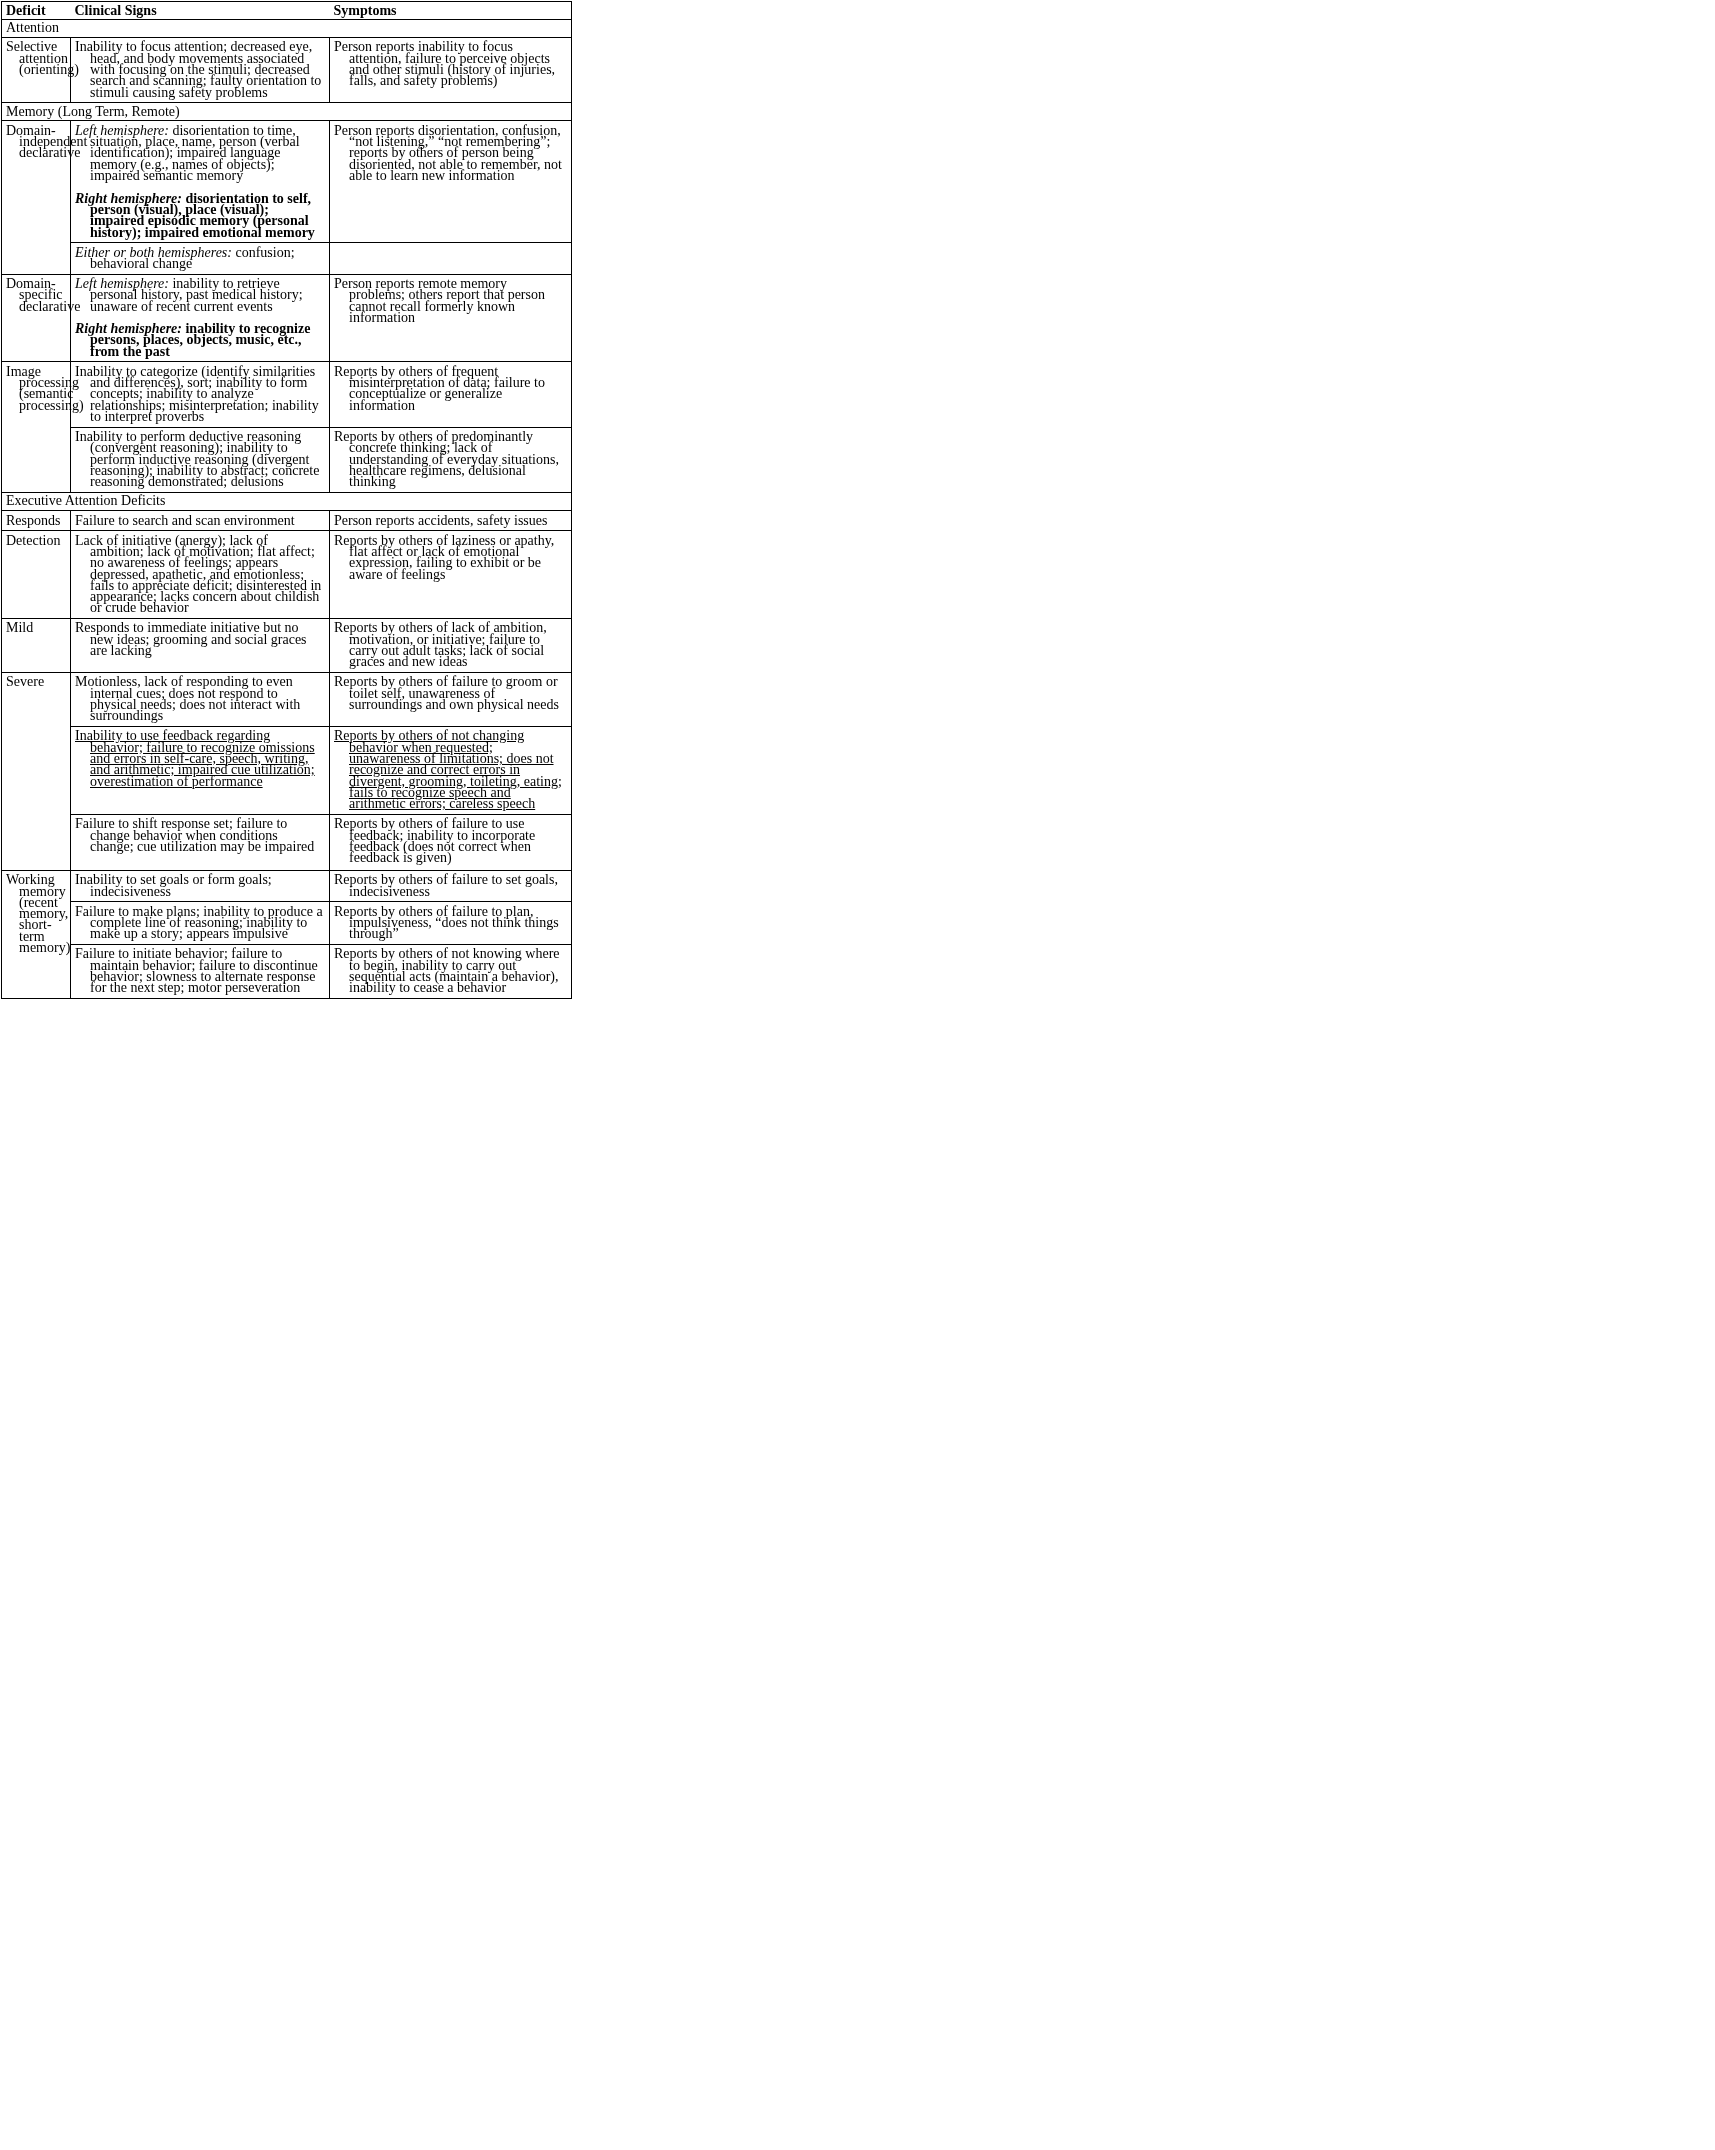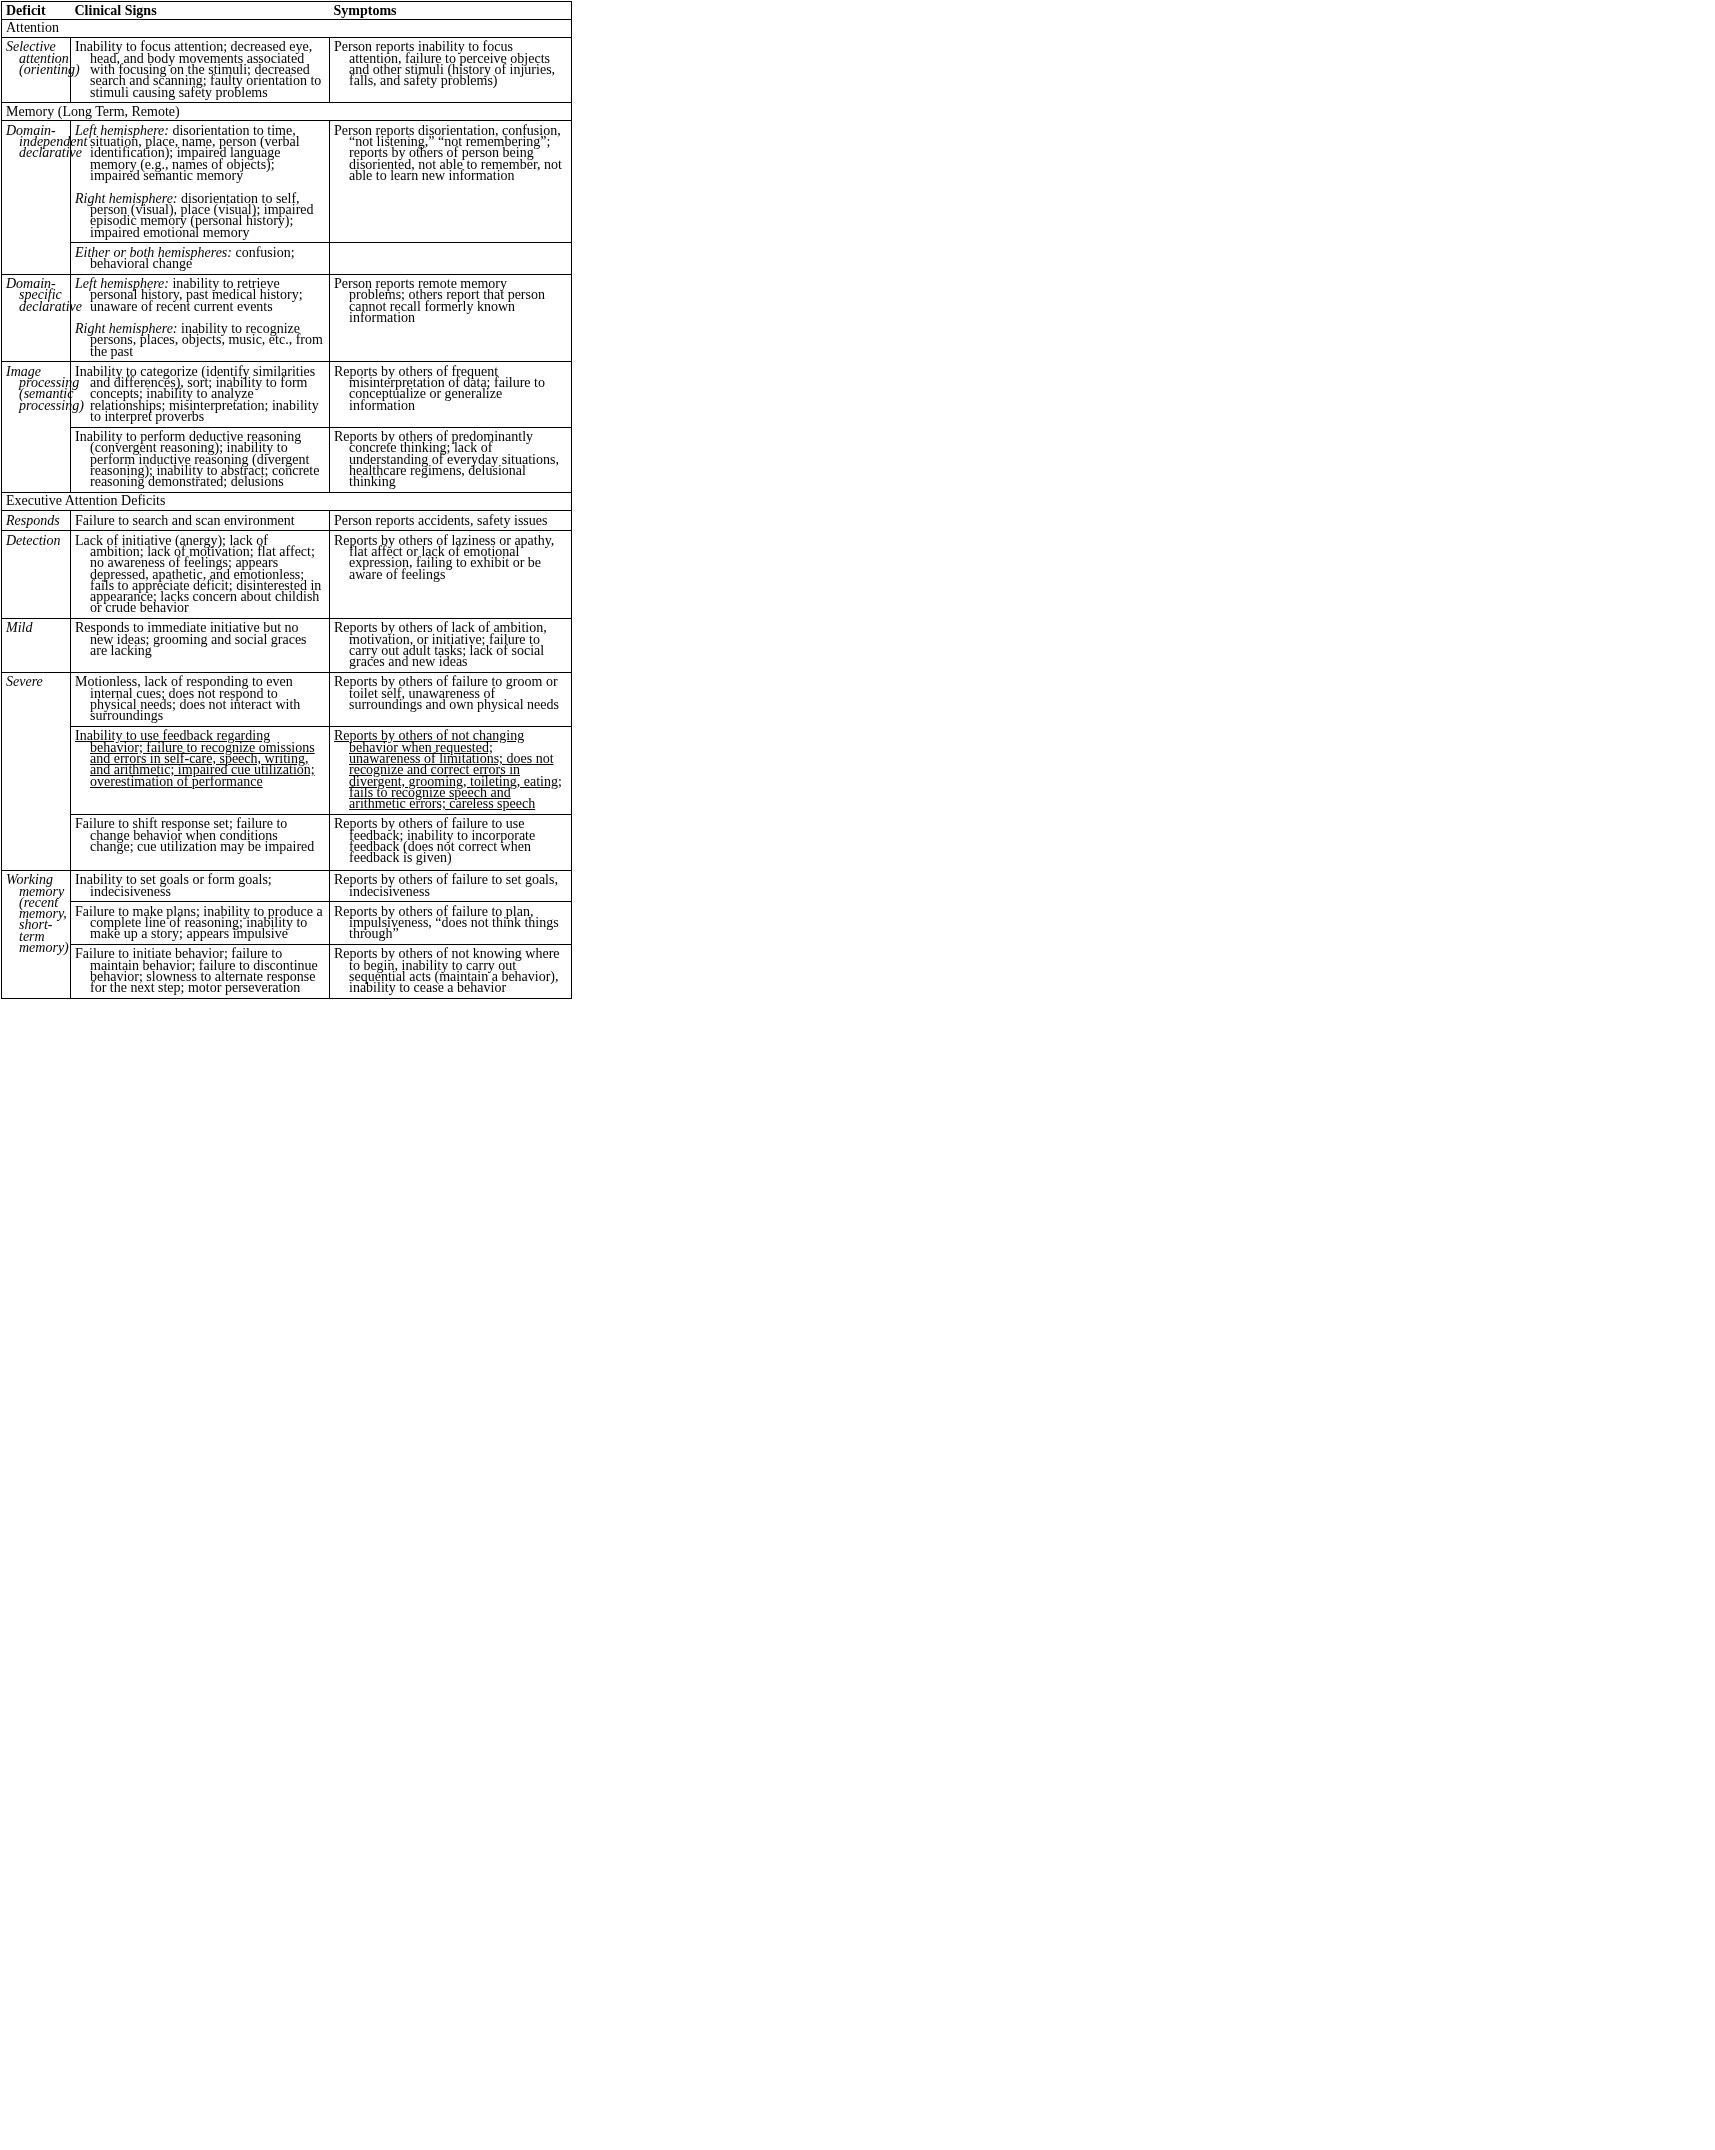--- a/index.html
+++ b/index.html
@@ -47,27 +47,26 @@
   }
   td.deficit-cell  { border-right: 0.5px solid #000; }
   td.clinical-cell { border-left: 0.5px solid #000; border-right: 0.5px solid #000; }
   td.symptoms-cell { border-left: 0.5px solid #000; }
 
   .hang {
     margin: 0;
     padding-left: 15px;
     text-indent: -15px;
   }
-  .para + .para { margin-top: 11.3px; }
+  .para + .para { margin-top: 11.3px; font-weight: bold; }
   .deficit-text {
     display: block;
     white-space: pre-wrap;
     padding-left: 13px;
     text-indent: -13px;
-    font-style: italic;
   }
   i { font-style: italic; }
 
   
   tr.h-hdr  { height: 15px; }
   tr.h-sect { height: 14.3px; }
   tr.h-sel  { height: 64px; }
   tr.h-di   { height: 76px; }
   tr.h-eb   { height: 15px; }
   tr.h-ds   { height: 61px; }

